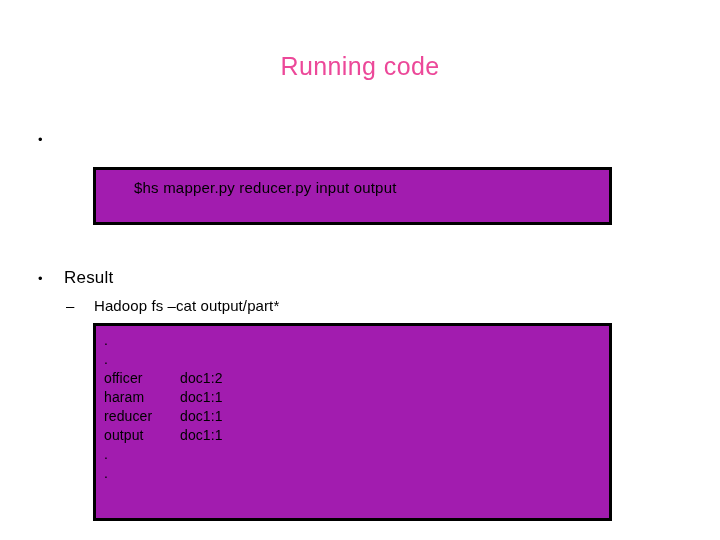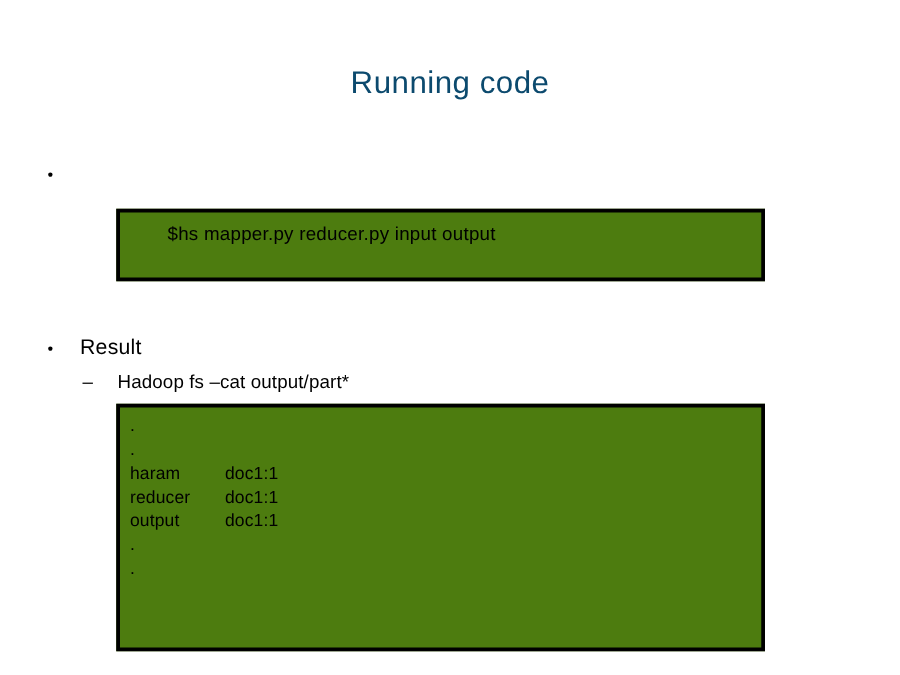--- a/index.html
+++ b/index.html
@@ -26,21 +26,21 @@
   
   .slide-title {
     position: absolute;
     left: 0;
     top: 52px;
     width: 720px;
     text-align: center;
     font-size: 25px;
     font-weight: 400;
     letter-spacing: 0.4px;
-    color: #0c4a6e;
+    color: #ec4899;
     white-space: nowrap;
   }
 
   
   .bullet-l1 {
     position: absolute;
     left: 38px;
     display: flex;
     align-items: baseline;
     font-size: 17px;
@@ -75,21 +75,21 @@
     color: #000;
   }
   .bullet-l2 .txt {
     white-space: nowrap;
     letter-spacing: 0.1px;
   }
 
   
   .code-box {
     position: absolute;
-    background: #4d7c0f;
+    background: #a21caf;
     border: 3px solid #000000;
     box-sizing: border-box;
   }
 
   #cmd-box {
     left: 93px;
     top: 167px;
     width: 519px;
     height: 58px;
   }
@@ -171,20 +171,24 @@
     <div class="out-list" id="out-list">
         <div class="out-row dots">
           <span class="w">.</span>
           <span class="v"></span>
         </div>
         <div class="out-row dots">
           <span class="w">.</span>
           <span class="v"></span>
         </div>
         <div class="out-row">
+          <span class="w">officer</span>
+          <span class="v">doc1:2</span>
+        </div>
+        <div class="out-row">
           <span class="w">haram</span>
           <span class="v">doc1:1</span>
         </div>
         <div class="out-row">
           <span class="w">reducer</span>
           <span class="v">doc1:1</span>
         </div>
         <div class="out-row">
           <span class="w">output</span>
           <span class="v">doc1:1</span>

